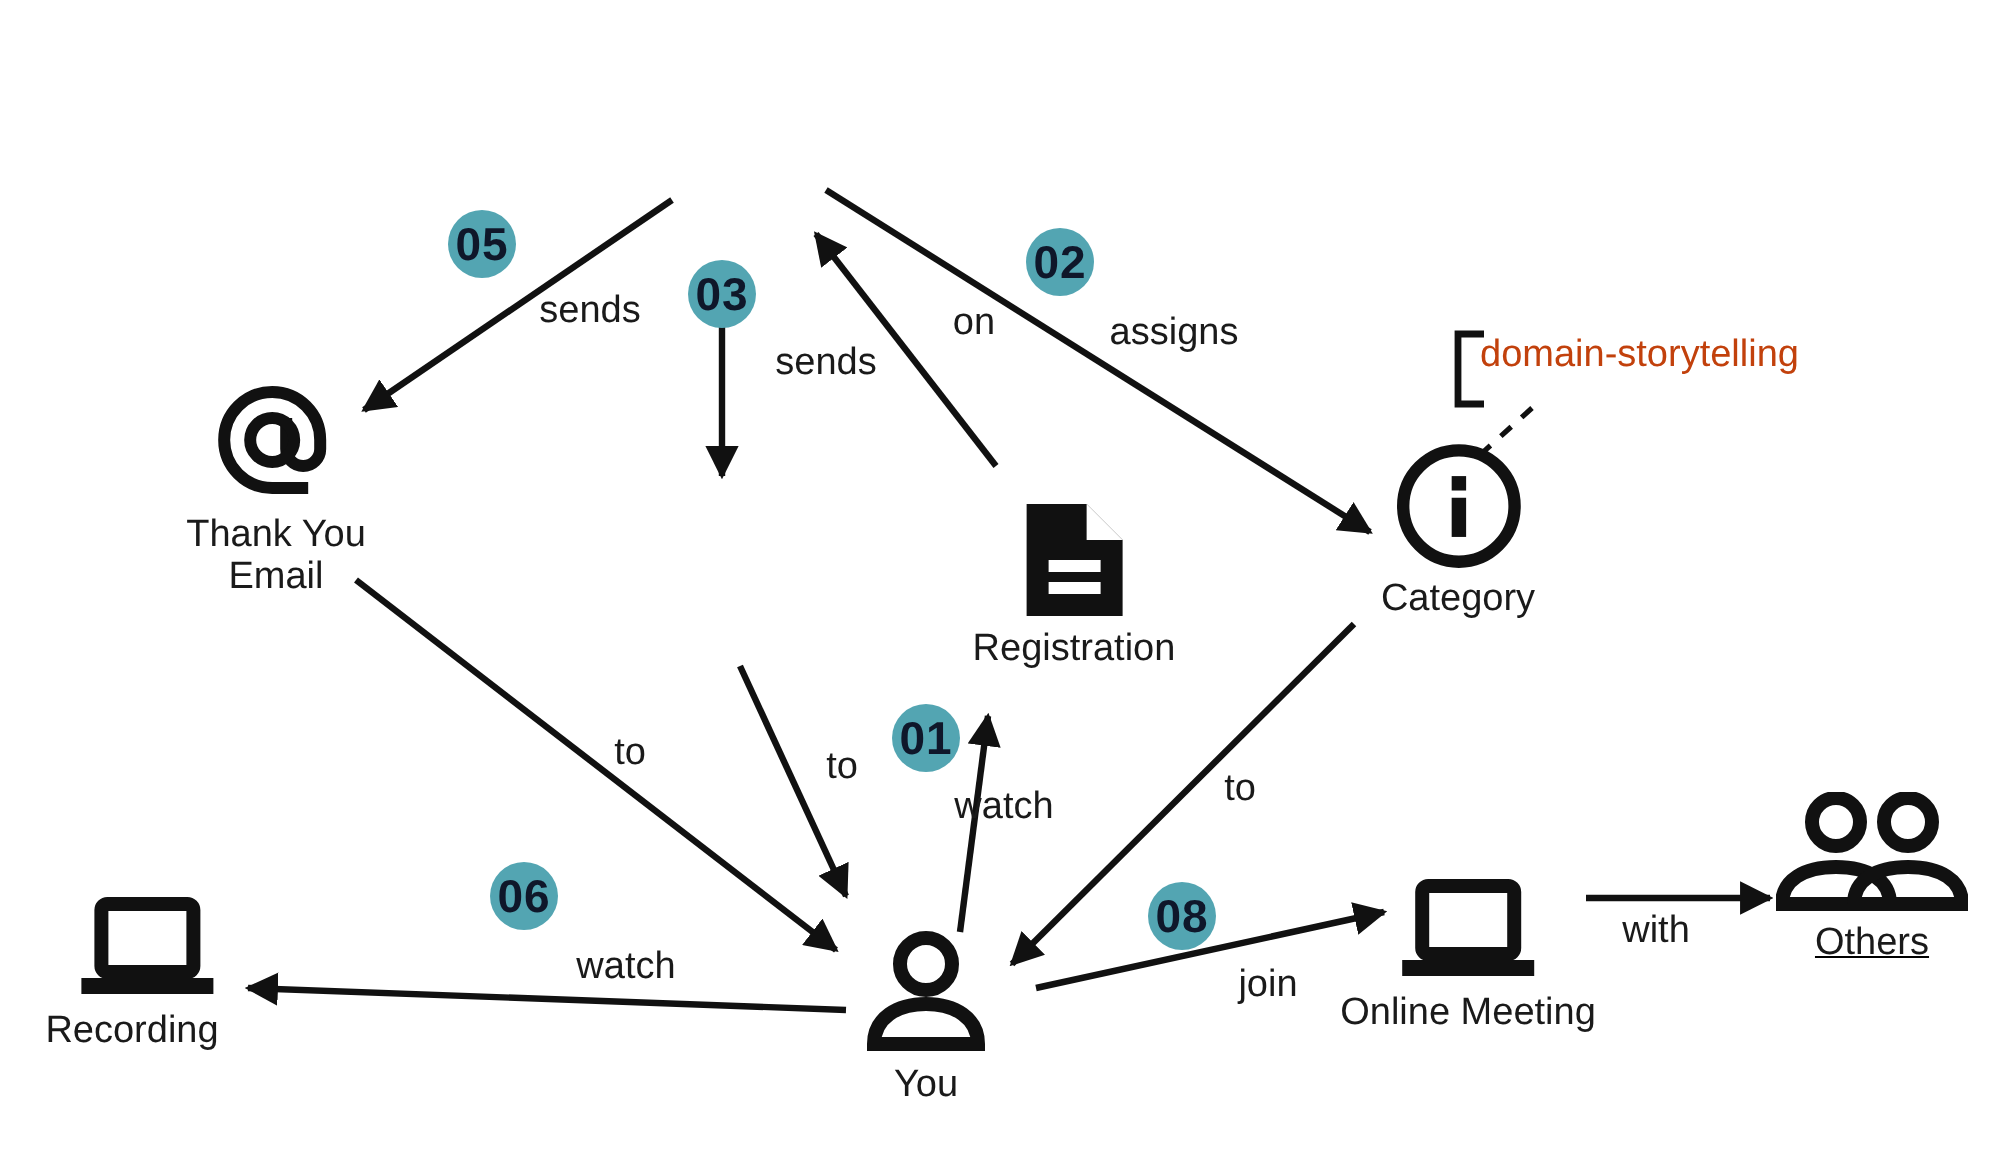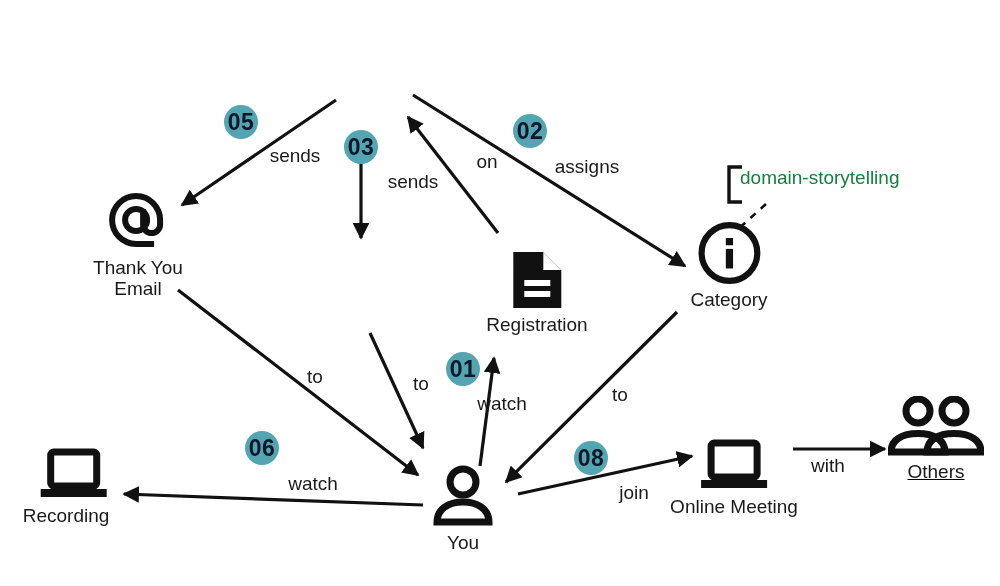--- a/index.html
+++ b/index.html
@@ -21,21 +21,21 @@
     white-space:nowrap;transform:translate(-50%,-50%);
   }
   .badge{
     position:absolute;width:34px;height:34px;border-radius:50%;
     display:flex;align-items:center;justify-content:center;
     color:#0f172a;font-size:23px;letter-spacing:.4px;
     transform:translate(-50%,-50%);
     font-weight:bold;
   }
   .annot{
-    position:absolute;font-size:19px;color:#15803d;white-space:nowrap;
+    position:absolute;font-size:19px;color:#c2410c;white-space:nowrap;
   }
 </style>
 </head>
 <body>
 
 <div id="canvas">
 
   <svg class="layer" viewBox="0 0 1000 586">
     <defs>
       <marker id="ah" viewBox="0 0 10 10" refX="9" refY="5" markerWidth="5.2" markerHeight="5.2" orient="auto-start-reverse">

